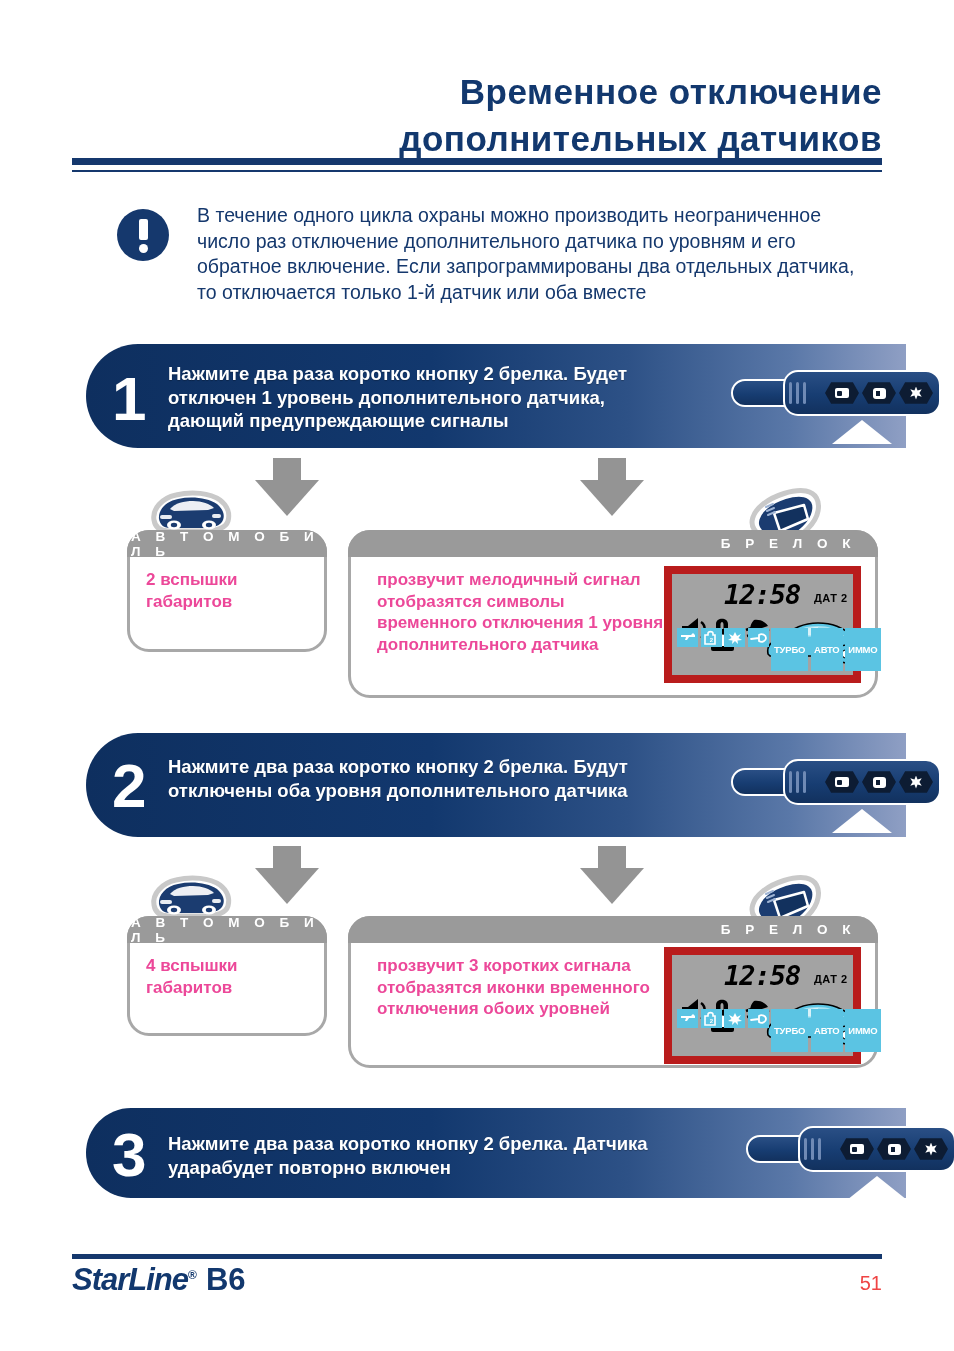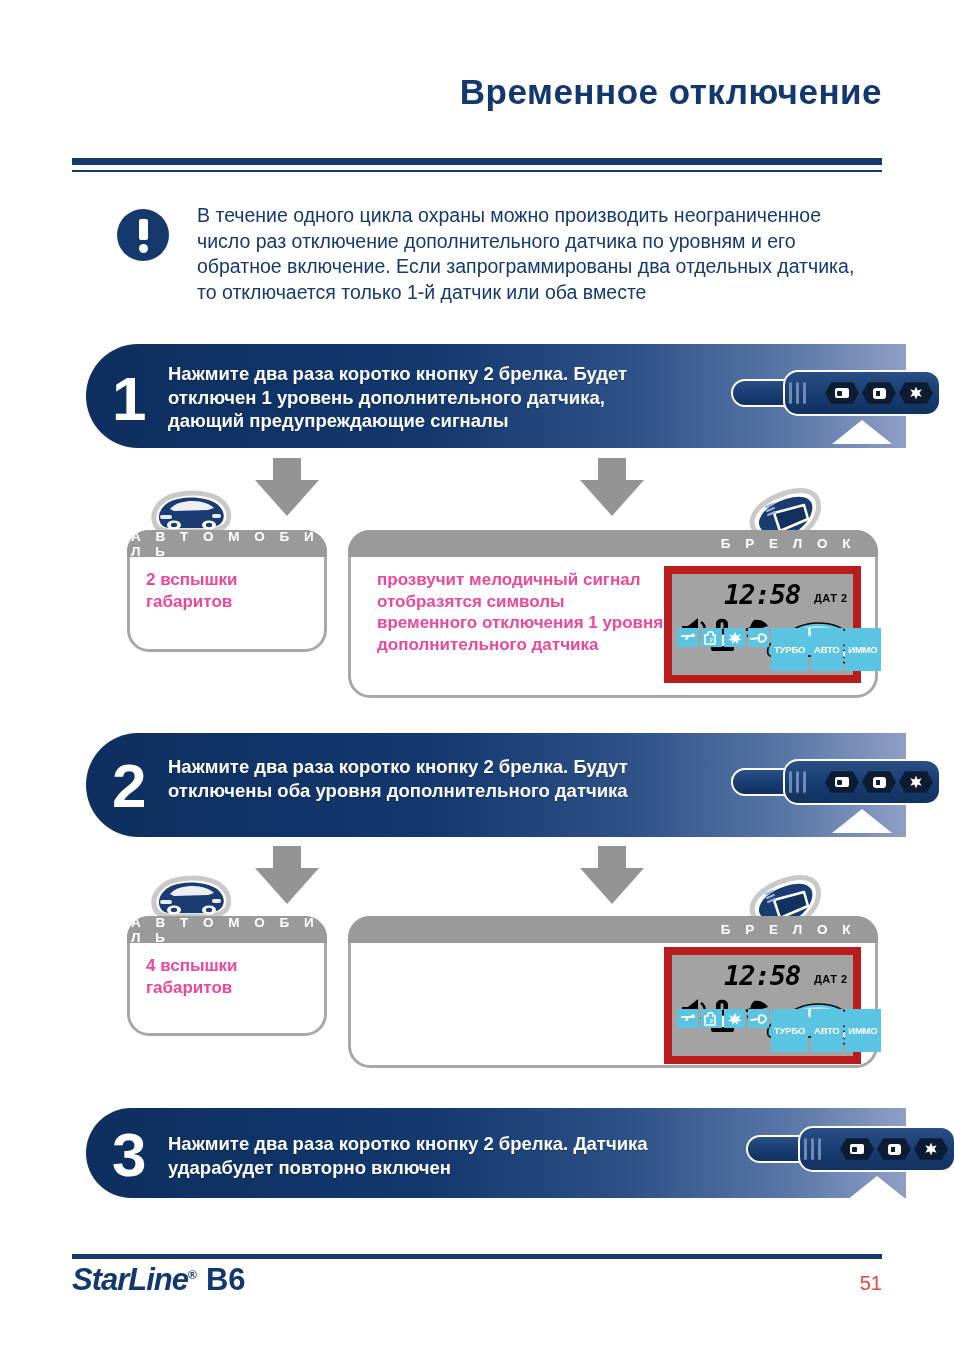--- a/index.html
+++ b/index.html
@@ -152,20 +152,21 @@
   .brand .model{font-style:normal;margin-left:10px;letter-spacing:0;}
   .pageno{position:absolute;right:72px;top:1272px;font-size:20px;color:#ef4444;}
 </style>
 </head>
 <body>
 
 <div class="page">
 
   <div class="title-wrap">
     <div class="title-line">Временное отключение</div>
+    <div class="title-line">дополнительных датчиков</div>
   </div>
   <div class="rule-thick"></div>
   <div class="rule-thin"></div>
 
   <div class="excl">
     <div class="bar"></div>
     <div class="dot"></div>
   </div>
   <div class="intro">В течение одного цикла охраны можно производить неограниченное число раз отключение дополнительного датчика по уровням  и его обратное включение. Если запрограммированы два отдельных датчика, то отключается только 1-й датчик или оба вместе</div>
 
@@ -364,20 +365,22 @@
       <g stroke="#9fb4d4" stroke-width="2" stroke-linecap="round">
         <line x1="24" y1="22" x2="31" y2="19"></line>
         <line x1="25" y1="26" x2="32" y2="23"></line>
         <line x1="26" y1="30" x2="33" y2="27"></line>
       </g>
     </svg>
   </div>
 
   <div class="rbox" style="left:348px;top:916px;width:530px;height:152px;">
     <div class="hdr right" style="width:530px;">Б Р Е Л О К</div>
+    <div class="body-txt" style="left:26px;top:36px;width:280px;white-space:pre-line;">прозвучит 3 коротких сигнала
+отобразятся иконки временного отключения обоих уровней</div>
 
     <div class="lcd" style="left:313px;top:28px;width:197px;height:117px;">
       <div class="clock" style="left:52px;top:7px;">12:58</div>
       <div class="dat" style="left:142px;top:18px;">ДАТ 2</div>
 
       <svg style="position:absolute;left:6px;top:36px;" width="190" height="56" viewBox="0 0 190 56">
         <g fill="#000">
           <path d="M4 16 L10 16 L20 8 L20 32 L10 24 L4 24 Z"></path>
           <path d="M23 12 C28 15 28 25 23 28" stroke="#000" stroke-width="2.5" fill="none"></path>
         </g>

